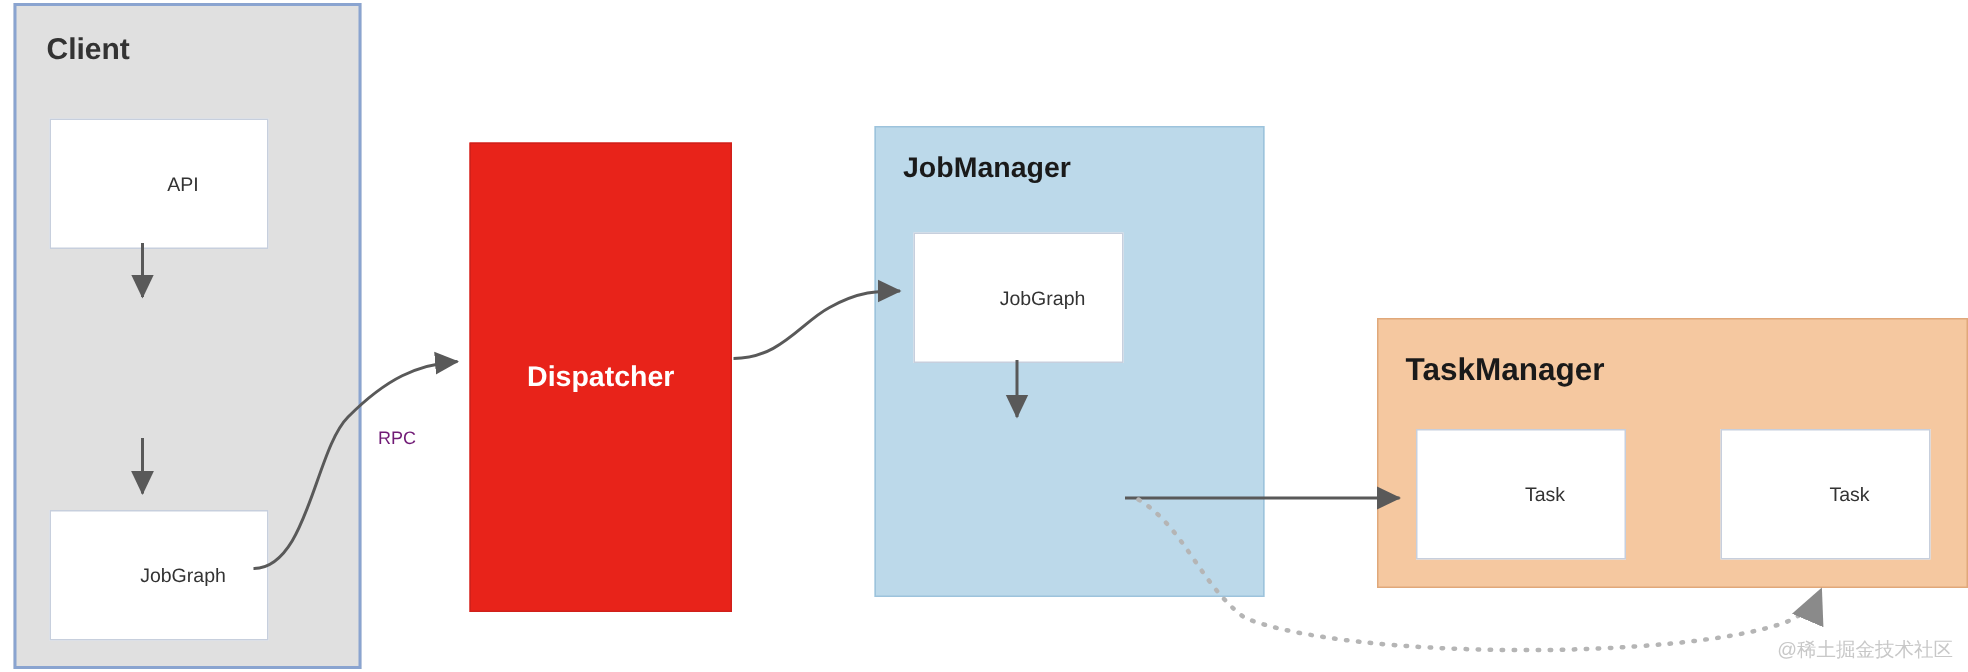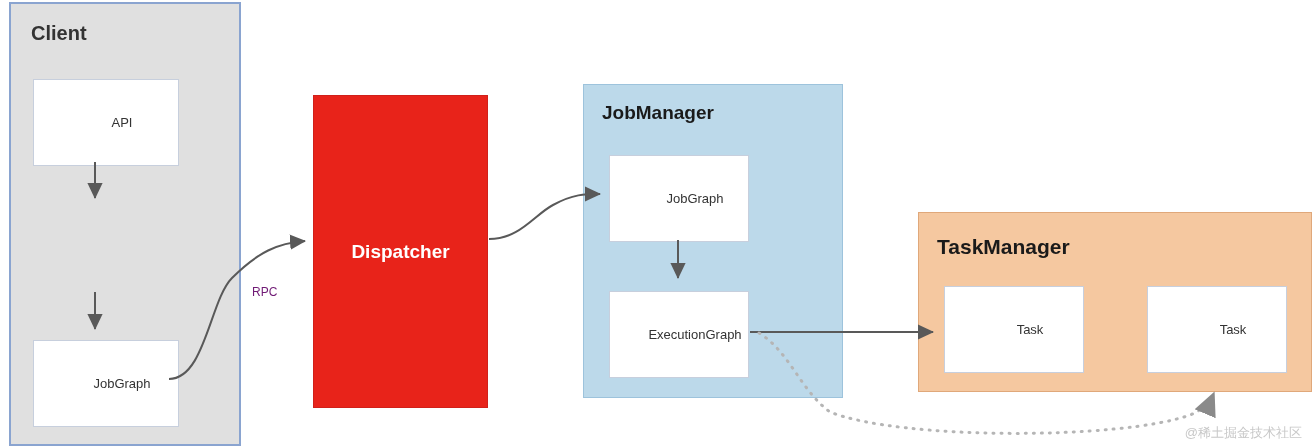--- a/index.html
+++ b/index.html
@@ -186,23 +186,20 @@
 
   <div class="box" id="dispatcher">
     <span>Dispatcher</span>
   </div>
 
   <div class="box" id="jobmanager-container">
     <div id="jobmanager-title">JobManager</div>
     <div class="inner-white" id="jm-jobgraph">
       <span>JobGraph</span>
     </div>
-    <div class="inner-white" id="jm-executiongraph">
-      <span>ExecutionGraph</span>
-    </div>
   </div>
 
   <div class="box" id="taskmanager-container">
     <div id="taskmanager-title">TaskManager</div>
     <div class="inner-white" id="tm-task-1">
       <span>Task</span>
     </div>
     <div class="inner-white" id="tm-task-2">
       <span>Task</span>
     </div>

